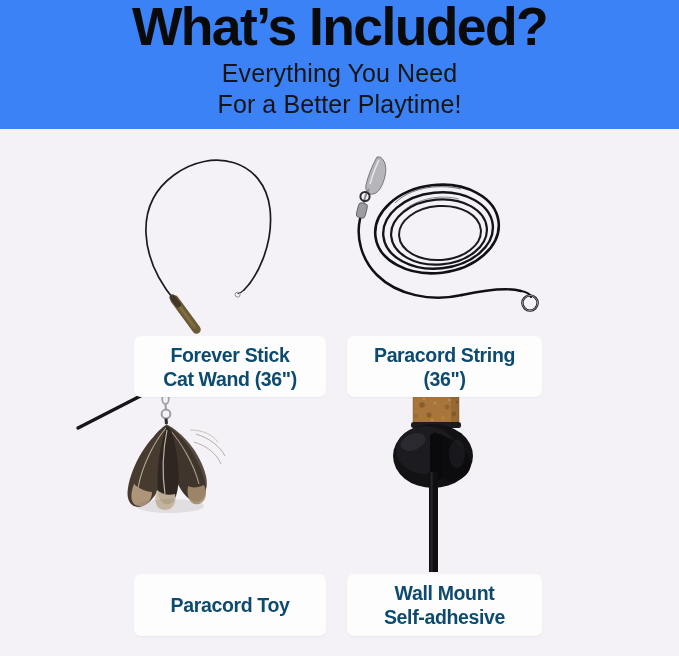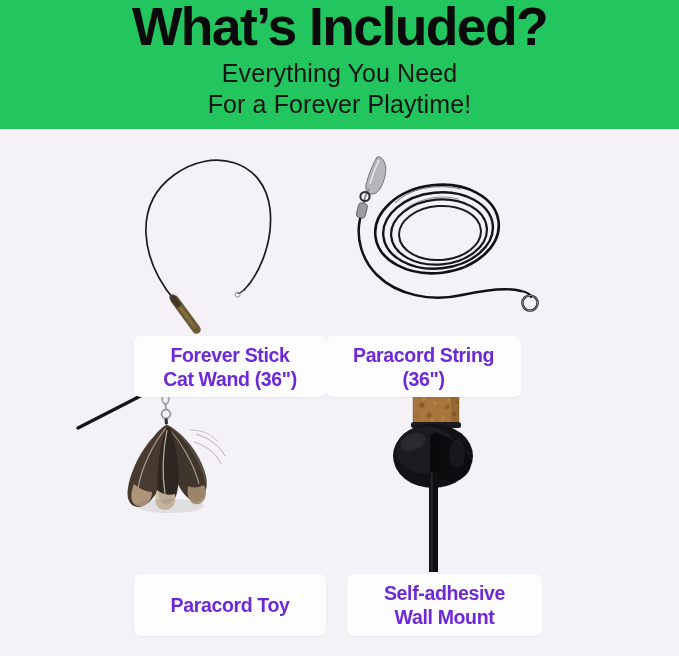--- a/index.html
+++ b/index.html
@@ -22,21 +22,21 @@
     background: #ffffff;
   }
 
   
   #header {
     position: absolute;
     left: 0;
     top: 0;
     width: 679px;
     height: 129px;
-    background: #22c55e;
+    background: #3b82f6;
     box-sizing: border-box;
   }
 
   #title {
     position: absolute;
     left: 0;
     top: -3px;
     width: 679px;
     text-align: center;
     font-family: "Liberation Sans", sans-serif;
@@ -102,26 +102,26 @@
     justify-content: center;
     text-align: center;
     box-sizing: border-box;
   }
   .label-card .label-text {
     font-family: "Liberation Sans", sans-serif;
     font-weight: 700;
     font-size: 19.5px;
     line-height: 24px;
     letter-spacing: -0.35px;
-    color: #6d28d9;
+    color: #0c4a6e;
   }
   .label-text .ln { display: block; white-space: nowrap; }
 
   #card-wand  { left: 134px; top: 336px; width: 192px; height: 61px; }
-  #card-cord  { left: 326px; top: 336px; width: 195px; height: 61px; }
+  #card-cord  { left: 347px; top: 336px; width: 195px; height: 61px; }
   #card-feather { left: 134px; top: 574px; width: 192px; height: 62px; }
   #card-mount   { left: 347px; top: 574px; width: 195px; height: 62px; }
 
   
   .wand-svg, .cord-svg, .feather-svg, .mount-svg {
     position: absolute;
     left: 0;
     top: 0;
     overflow: visible;
   }
@@ -131,21 +131,21 @@
 </style>
 </head>
 <body>
 
 <div id="page">
 
   <div id="header">
     <div id="title">What’s Included?</div>
     <div id="subtitle">
       <span class="sub-line">Everything You Need</span>
-      <span class="sub-line">For a Forever Playtime!</span>
+      <span class="sub-line">For a Better Playtime!</span>
     </div>
   </div>
 
   <div id="content">
 
     <div class="cell c-r0c0">
       <div class="art">
         <svg class="wand-svg" width="270" height="200" viewBox="0 0 270 200">
 
           <path d="M 97 168 C 62 126, 55 72, 96 42 C 134 14, 186 26, 192 76 C 196 113, 178 145, 166 157" fill="none" stroke="#1b1b1f" stroke-width="1.7" stroke-linecap="round"></path>
@@ -313,18 +313,18 @@
   </div>
 
   <div class="label-card" id="card-feather">
     <div class="label-text">
       <span class="ln">Paracord Toy</span>
     </div>
   </div>
 
   <div class="label-card" id="card-mount">
     <div class="label-text">
+      <span class="ln">Wall Mount</span>
       <span class="ln">Self-adhesive</span>
-      <span class="ln">Wall Mount</span>
     </div>
   </div>
 
 </div>
 
 </body></html>

